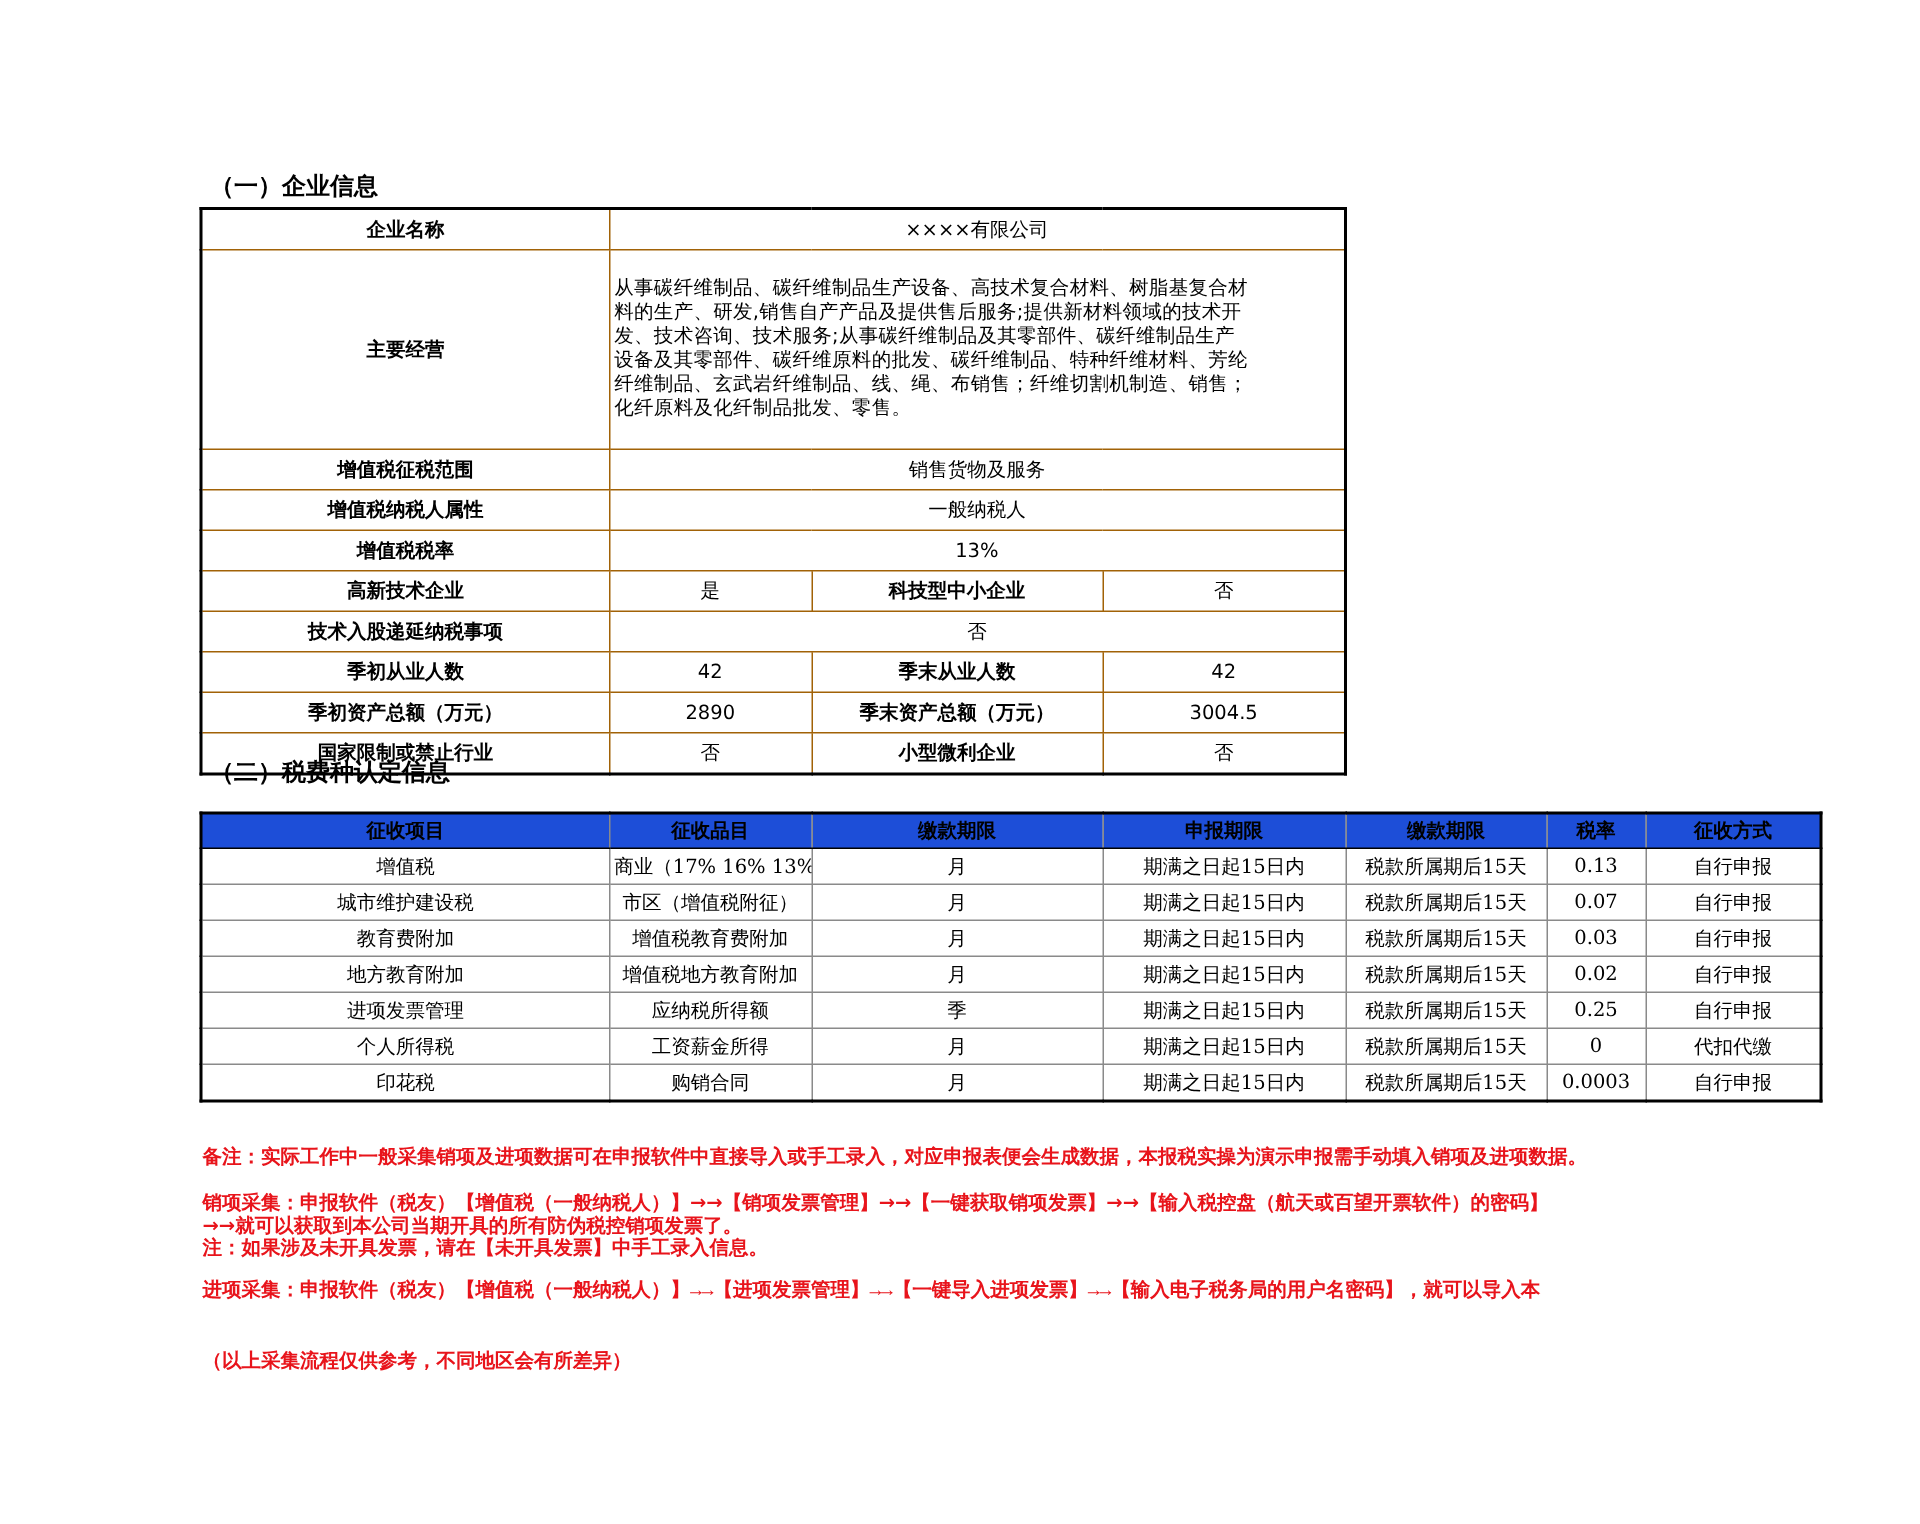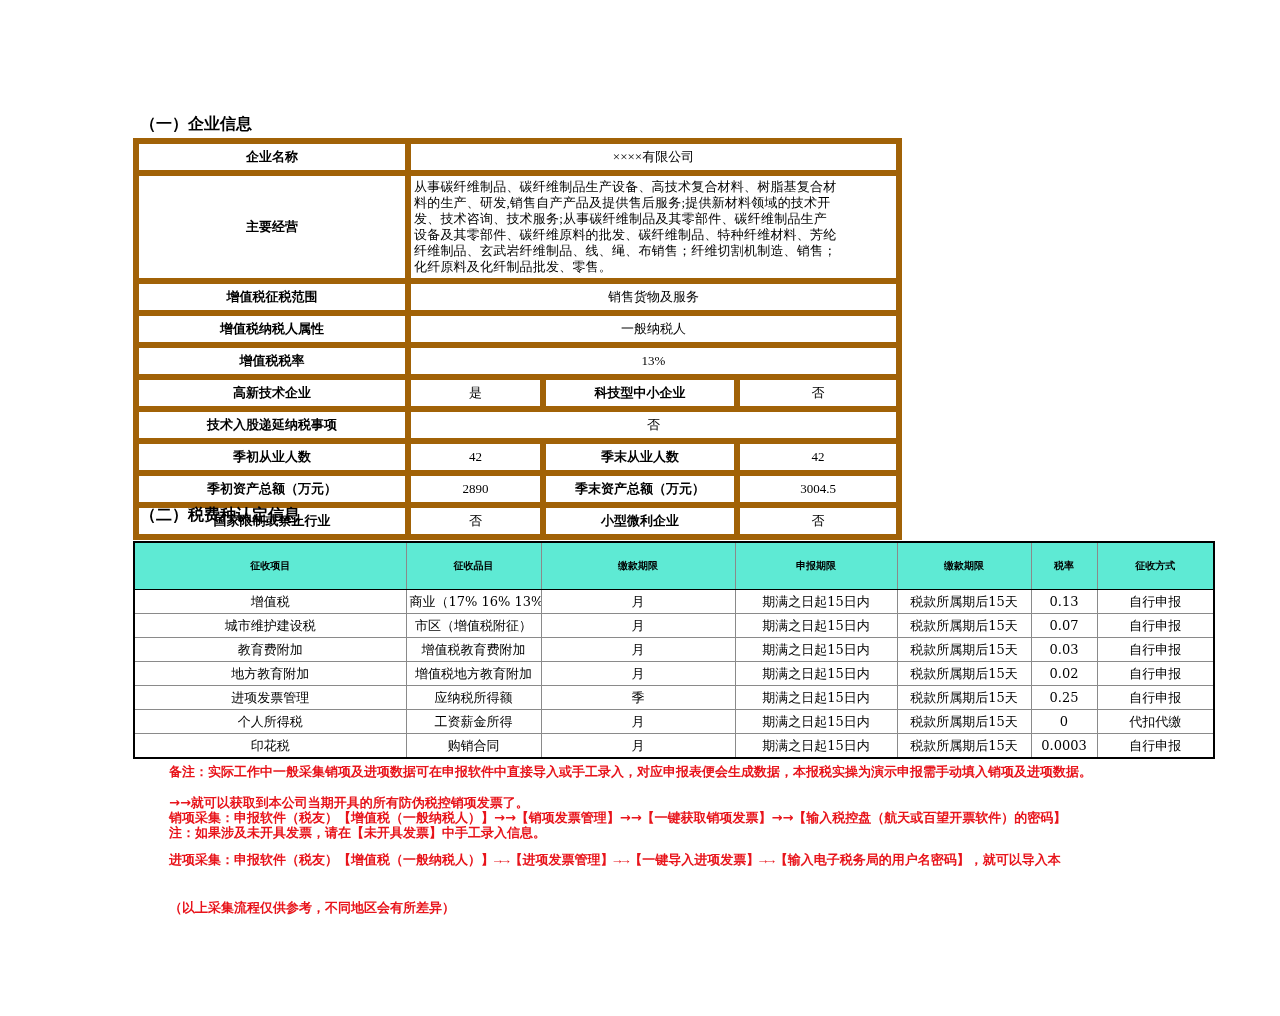--- a/index.html
+++ b/index.html
@@ -5,37 +5,37 @@
   html, body { margin: 0; padding: 0; background: #ffffff; }
   body { width: 1280px; height: 1016px; position: relative; font-family: "DejaVu Sans", "Liberation Sans", sans-serif; color: #000; overflow: hidden; }
 
   .section-title { position: absolute; font-weight: bold; font-size: 16px; letter-spacing: 0px; }
   #sec1-title { left: 140px; top: 114px; }
   #sec2-title { left: 140px; top: 505px; }
 
   table { border-collapse: collapse; position: absolute; table-layout: fixed; }
   
   #info-table { left: 133px; top: 138px; width: 763px; border: 2px solid #000; }
-  #info-table td { border: 6px solid #a16207; font-size: 13px; text-align: center; vertical-align: middle; padding: 0 2px; height: 26px; font-family: Liberation Serif, serif; }
+  #info-table td { border: 1px solid #a16207; font-size: 13px; text-align: center; vertical-align: middle; padding: 0 2px; height: 26px; }
   #info-table td.lbl { font-weight: bold; }
-  #info-table td.biz { text-align: left; font-size: 13px; line-height: 16px; padding: 3px 3px; height: 96px; letter-spacing: 0.2px; }
+  #info-table td.biz { text-align: left; font-size: 13px; line-height: 16px; padding: 18px 3px; height: 96px; letter-spacing: 0.2px; }
 
   
   #tax-table { left: 133px; top: 541px; width: 1080px; border: 2px solid #000; }
-  #tax-table th { background: #5eead4; font-size: 10px; font-weight: bold; height: 22px; border: 1px solid #8a8a8a; border-bottom: 1px solid #000; padding: 12px; }
+  #tax-table th { background: #1d4ed8; font-size: 13px; font-weight: bold; height: 22px; border: 1px solid #8a8a8a; border-bottom: 1px solid #000; padding: 0; }
   #tax-table td { font-family: "DejaVu Serif", "Liberation Serif", serif; font-size: 13px; height: 23px; border: 1px solid #8a8a8a; padding: 0 3px; white-space: nowrap; overflow: hidden; }
   #tax-table td.c { text-align: center; }
   #tax-table td.l { text-align: center; }
 
   .notes { position: absolute; left: 135px; color: #e8141b; font-weight: bold; font-size: 13px; line-height: 15px; white-space: nowrap; }
   #note-remark { top: 764px; }
   #note-sales { top: 795px; }
   #note-input { top: 853px; font-family: Liberation Mono, monospace; }
   #note-disclaimer { top: 900px; }
-  .notes div { white-space: nowrap; margin-left: 34px; }
+  .notes div { white-space: nowrap; }
 </style>
 </head>
 <body>
 
 <div id="sec1-title" class="section-title">（一）企业信息</div>
 
 <table id="info-table">
   <colgroup>
     <col style="width:272px">
     <col style="width:135px">
@@ -189,22 +189,22 @@
       <td class="c">自行申报</td>
     </tr>
   </tbody>
 </table>
 
 <div id="note-remark" class="notes">
   <div>备注：实际工作中一般采集销项及进项数据可在申报软件中直接导入或手工录入，对应申报表便会生成数据，本报税实操为演示申报需手动填入销项及进项数据。</div>
 </div>
 
 <div id="note-sales" class="notes">
+  <div>销项采集：申报软件（税友）【增值税（一般纳税人）】→→【销项发票管理】→→【一键获取销项发票】→→【输入税控盘（航天或百望开票软件）的密码】</div>
   <div>→→就可以获取到本公司当期开具的所有防伪税控销项发票了。</div>
-  <div>销项采集：申报软件（税友）【增值税（一般纳税人）】→→【销项发票管理】→→【一键获取销项发票】→→【输入税控盘（航天或百望开票软件）的密码】</div>
   <div>注：如果涉及未开具发票，请在【未开具发票】中手工录入信息。</div>
 </div>
 
 <div id="note-input" class="notes">
   <div>进项采集：申报软件（税友）【增值税（一般纳税人）】→→【进项发票管理】→→【一键导入进项发票】→→【输入电子税务局的用户名密码】，就可以导入本</div>
 </div>
 
 <div id="note-disclaimer" class="notes">
   <div>（以上采集流程仅供参考，不同地区会有所差异）</div>
 </div>

